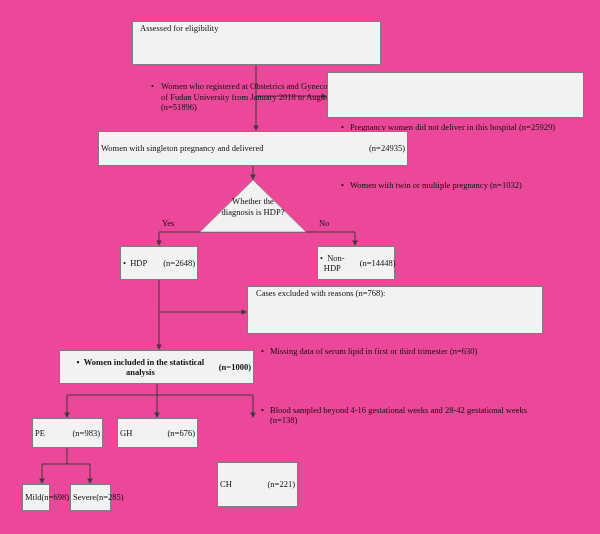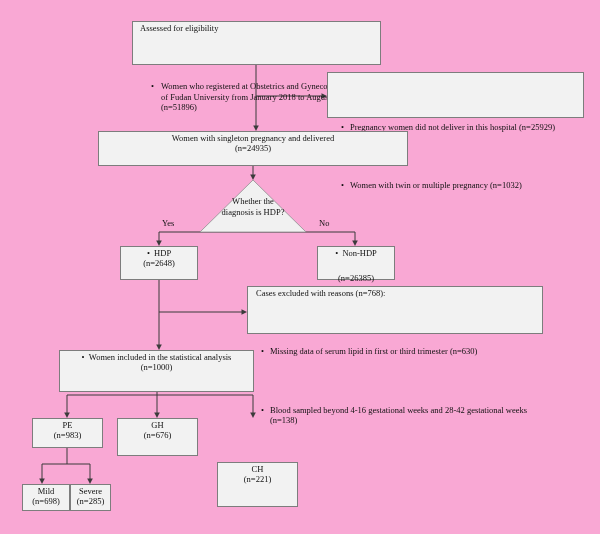--- a/index.html
+++ b/index.html
@@ -12,21 +12,21 @@
   * { margin: 0; padding: 0; box-sizing: border-box; }
   html, body { background: #ffffff; }
   body {
     font-family: "Liberation Serif", "DejaVu Serif", serif;
     color: var(--text-color);
   }
   .canvas {
     position: relative;
     width: 600px;
     height: 534px;
-    background: #f9a8d4;
+    background: #ec4899;
     overflow: hidden;
   }
   svg.connectors {
     position: absolute;
     left: 0; top: 0;
     width: 600px; height: 534px;
   }
   svg.connectors line {
     stroke: var(--line-color);
     stroke-width: 1;
@@ -56,22 +56,22 @@
     content: "\2022";
     position: absolute;
     left: 13px;
     top: 0;
   }
   .box.topbox .title { margin-left: 7px; }
   .box.topbox .bullet { padding-left: 28px; }
   .box.topbox .bullet::before { left: 18px; }
   .box.centerbox {
     display: flex;
-    flex-direction: column;
-    justify-content: flex-start;
+    flex-direction: row;
+    justify-content: space-between;
     align-items: center;
     text-align: center;
     padding: 1px 2px;
   }
   .bl::before { content: "\2022\00a0\00a0"; }
   .decision-label {
     position: absolute;
     left: 203px;
     top: 196px;
     width: 100px;
@@ -160,50 +160,50 @@
   <div class="edge-label yes">Yes</div>
   <div class="edge-label no">No</div>
 
   <div class="box centerbox" style="left:120px; top:246px; width:78px; height:34px;font-family:Liberation Serif, serif;">
     <div class="bl">HDP</div>
     <div>(n=2648)</div>
   </div>
 
   <div class="box centerbox" style="left:317px; top:246px; width:78px; height:34px;gap:15px;">
     <div class="bl">Non-HDP</div>
-    <div>(n=26385)</div>
+    <div>(n=14448)</div>
   </div>
 
   <div class="box leftbox" style="left:247px; top:286px; width:296px; height:48px;">
     <div class="title">Cases excluded with reasons (n=768):</div>
     <div class="bullet">Missing data of serum lipid in first or third trimester (n=630)</div>
     <div class="bullet">Blood sampled beyond 4-16 gestational weeks and 28-42 gestational weeks (n=138)</div>
   </div>
 
-  <div class="box centerbox" style="left:59px; top:350px; width:195px; height:42px;">
+  <div class="box centerbox" style="left:59px; top:350px; width:195px; height:34px;font-weight:bold;">
     <div class="bl">Women included in the statistical analysis</div>
     <div>(n=1000)</div>
   </div>
 
   <div class="box centerbox" style="left:32px; top:418px; width:71px; height:30px;">
     <div>PE</div>
     <div>(n=983)</div>
   </div>
 
-  <div class="box centerbox" style="left:117px; top:418px; width:81px; height:38px;">
+  <div class="box centerbox" style="left:117px; top:418px; width:81px; height:30px;">
     <div>GH</div>
     <div>(n=676)</div>
   </div>
 
   <div class="box centerbox" style="left:217px; top:418px; width:81px; height:45px;margin-top:44px;">
     <div>CH</div>
     <div>(n=221)</div>
   </div>
 
-  <div class="box centerbox" style="left:22px; top:484px; width:48px; height:27px;">
+  <div class="box centerbox" style="left:22px; top:484px; width:28px; height:27px;">
     <div>Mild</div>
     <div>(n=698)</div>
   </div>
 
   <div class="box centerbox" style="left:70px; top:484px; width:41px; height:27px;">
     <div>Severe</div>
     <div>(n=285)</div>
   </div>
 
 </div>

